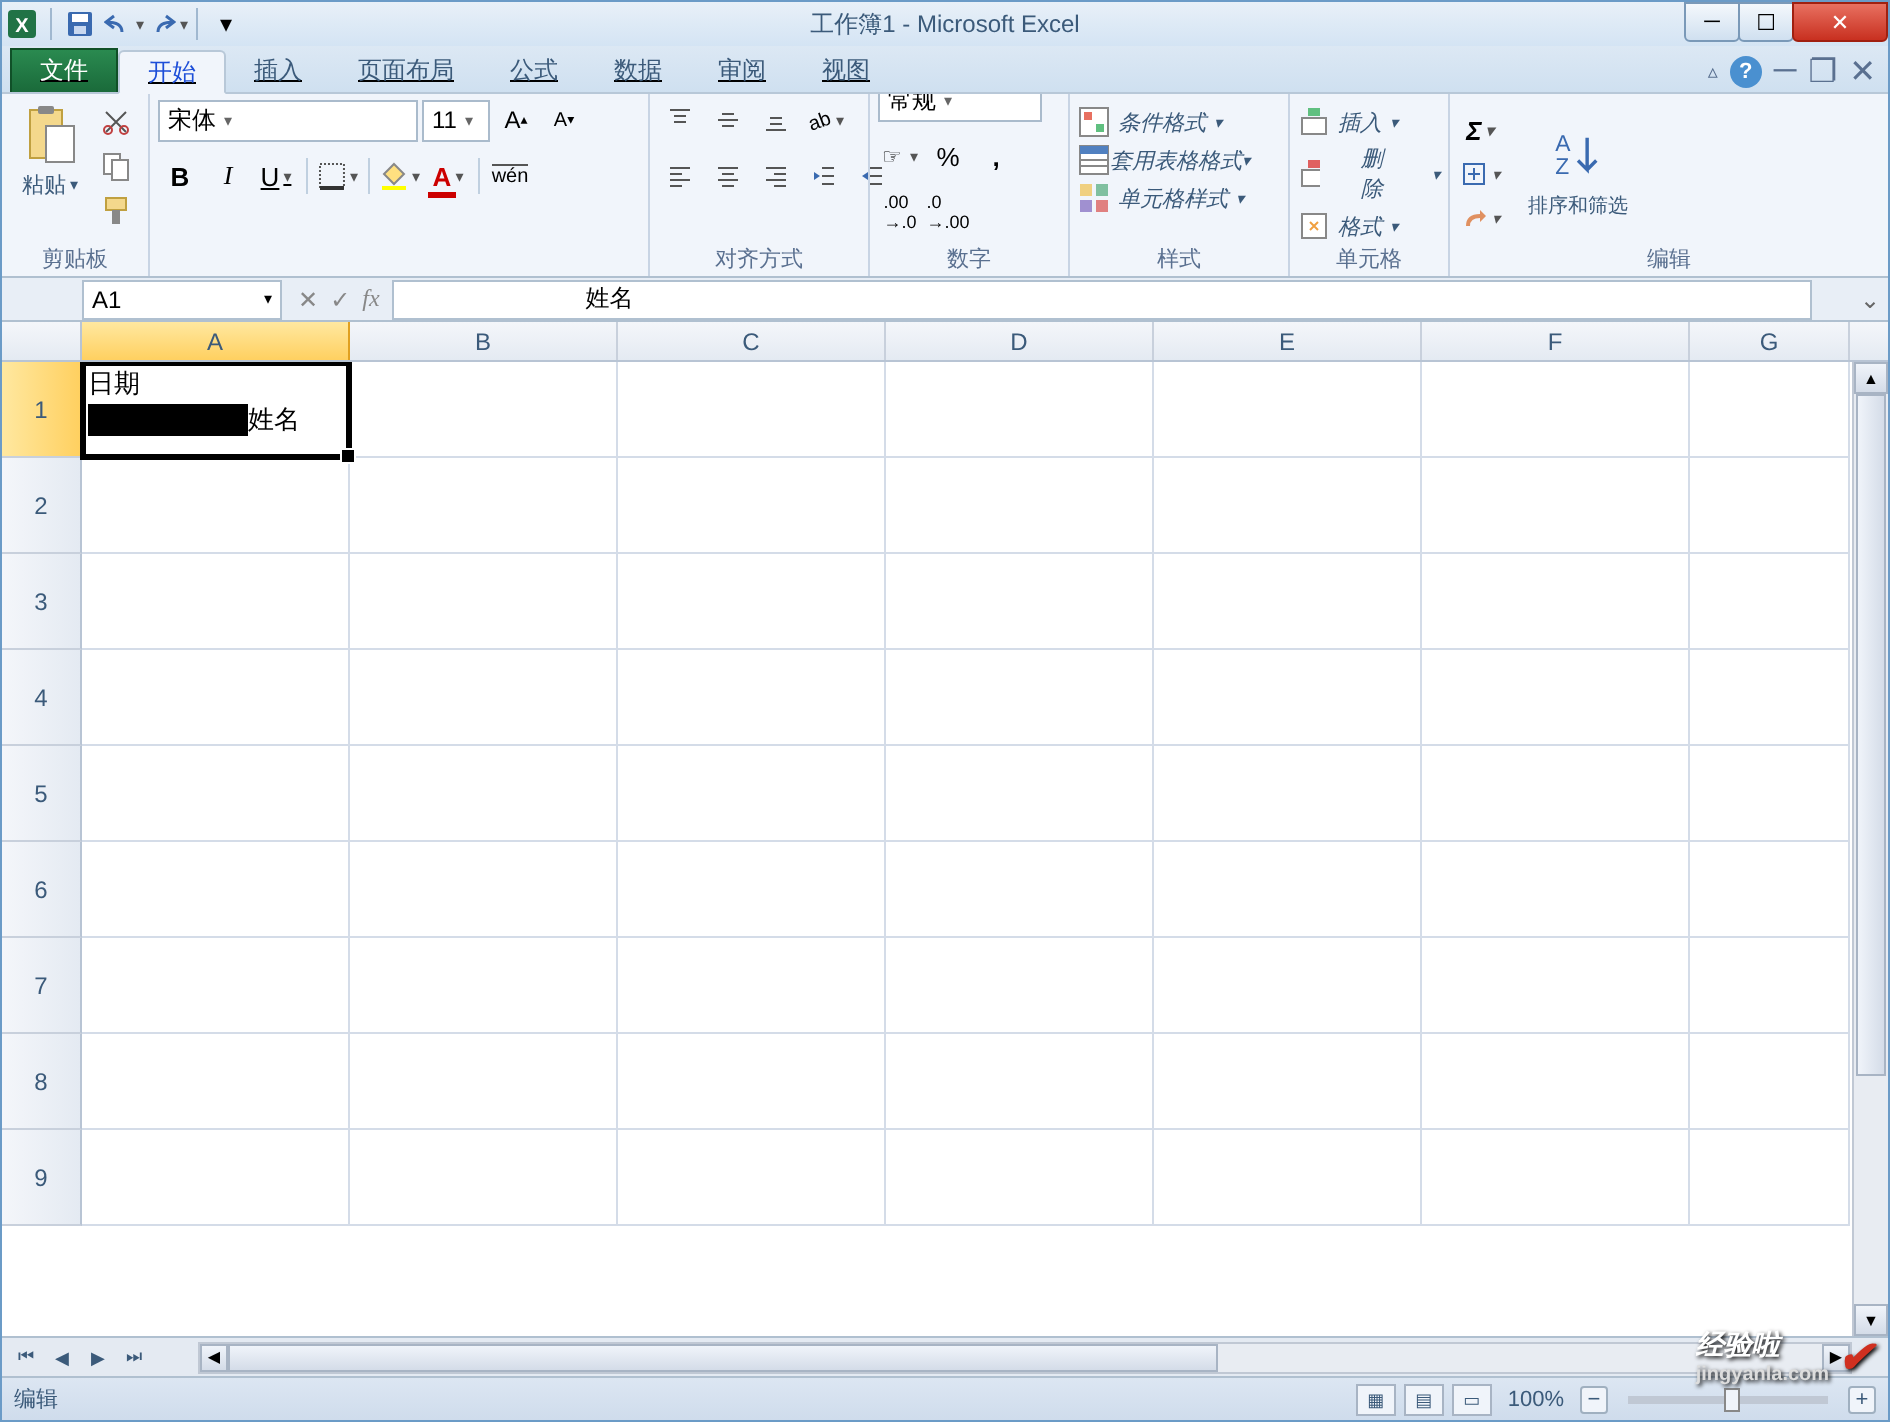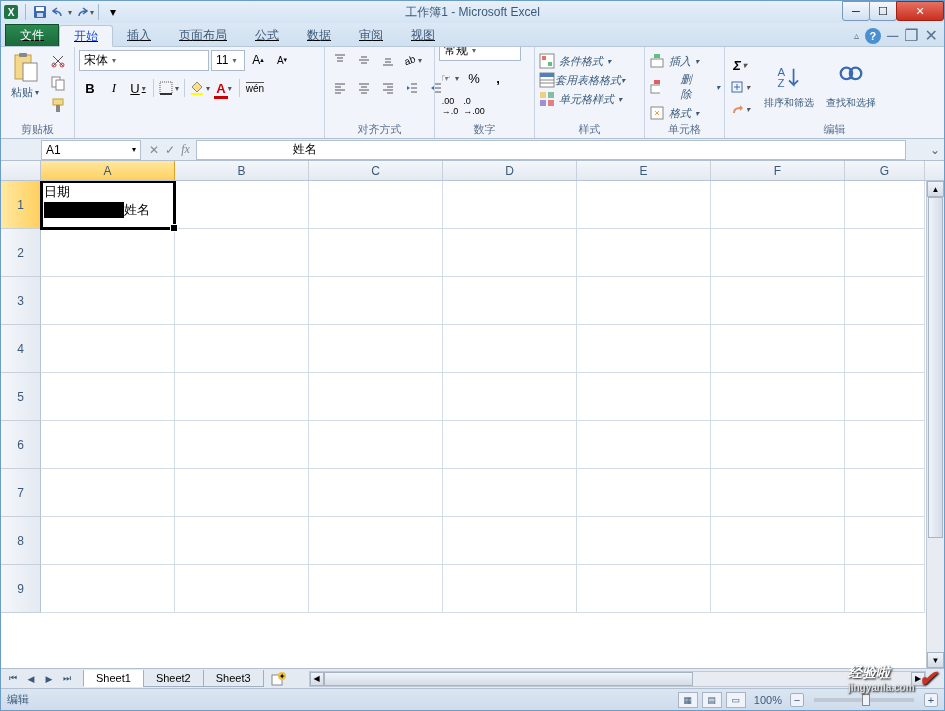--- a/index.html
+++ b/index.html
@@ -446,30 +446,20 @@
         <div class="big-btn" style="width:60px">
           <svg width="28" height="28" viewBox="0 0 28 28">
               <text x="4" y="12" font-size="10" fill="#3a6ab0">A</text>
               <text x="4" y="22" font-size="10" fill="#3a6ab0">Z</text>
               <path d="M18 6 L18 20 L14 16 M18 20 L22 16" stroke="#3a6ab0" fill="none" stroke-width="1.5"></path>
             </svg>
           <span class="big-btn-label" style="font-size:10px">
               <span>排序和筛选</span>
             </span>
         </div>
-        <div class="big-btn" style="width:60px">
-          <svg width="28" height="28" viewBox="0 0 28 28">
-              <circle cx="10" cy="10" r="5" fill="none" stroke="#3a6ab0" stroke-width="2"></circle>
-              <circle cx="18" cy="10" r="5" fill="none" stroke="#3a6ab0" stroke-width="2"></circle>
-              <line x1="12" y1="14" x2="16" y2="14" stroke="#3a6ab0" stroke-width="2"></line>
-            </svg>
-          <span class="big-btn-label" style="font-size:10px">
-              <span>查找和选择</span>
-            </span>
-        </div>
       </div>
       <div class="group-label">编辑</div>
     </div>
   </div>
 
   <div class="formula-bar">
     <div class="name-box">
         <span>A1</span>
         <span class="caret">▾</span>
       </div>
@@ -603,32 +593,20 @@
     </div>
   </div>
 
   <div class="sheet-bar">
     <div class="sheet-nav">
       <div class="sheet-nav-btn">⏮</div>
       <div class="sheet-nav-btn">◀</div>
       <div class="sheet-nav-btn">▶</div>
       <div class="sheet-nav-btn">⏭</div>
     </div>
-    <div class="sheet-tabs">
-      <div class="sheet-tab active">Sheet1</div>
-      <div class="sheet-tab">Sheet2</div>
-      <div class="sheet-tab">Sheet3</div>
-      <div class="sheet-new">
-          <svg width="16" height="14">
-            <rect x="1" y="3" width="10" height="10" fill="#fff" stroke="#888"></rect>
-            <circle cx="11" cy="4" r="4" fill="#f0c040"></circle>
-            <text x="11" y="7" font-size="8" text-anchor="middle">✦</text>
-          </svg>
-        </div>
-    </div>
     <div class="hscroll-track">
       <div class="hscroll-arr" style="left:0">◀</div>
       <div class="hscroll-thumb"></div>
       <div class="hscroll-arr" style="right:0">▶</div>
     </div>
   </div>
 
   <div class="status-bar">
     <span>编辑</span>
     <div class="status-right">

